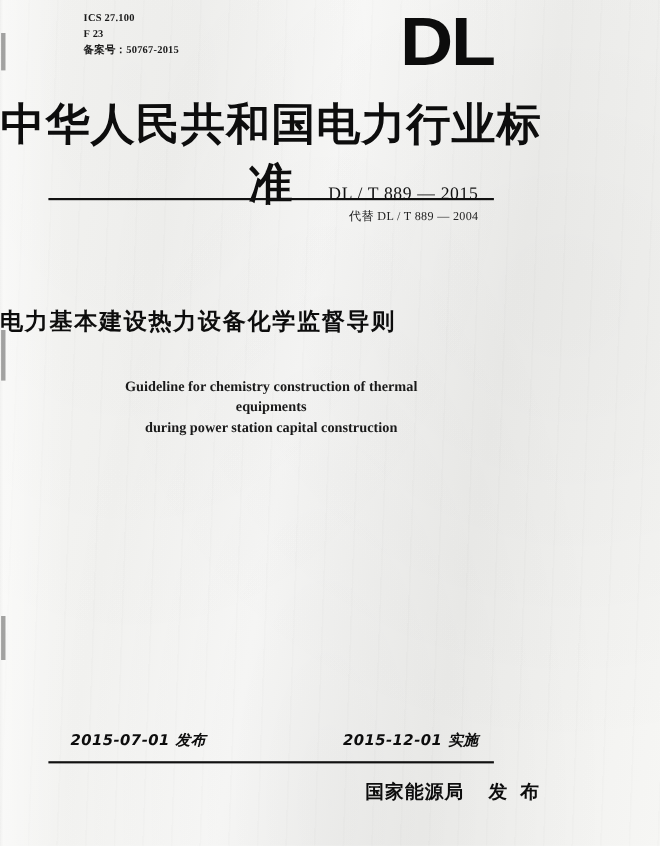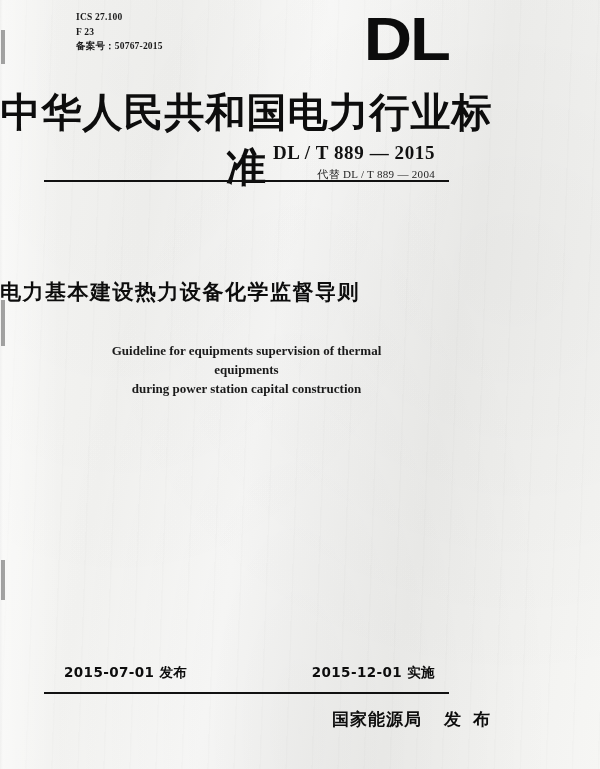--- a/index.html
+++ b/index.html
@@ -99,24 +99,25 @@
   }
 
   .std-no {
     position: absolute;
     right: 58px;
     top: 142px;
     text-align: right;
   }
   .std-no .line1 {
     font-family: "Liberation Serif", serif;
-    font-size: 19px;
-    font-weight: bold;
+    font-size: 16px;
+    font-weight: normal;
     letter-spacing: 0.6px;
     color: #111;
+    margin-top: 26px;
   }
   .std-no .line2 {
     margin-top: 3px;
     font-family: "Liberation Serif", serif;
     font-size: 11px;
     letter-spacing: 0.3px;
     color: #222;
   }
 
   .rule-top {
@@ -162,20 +163,21 @@
     display: flex;
     justify-content: space-between;
     align-items: baseline;
   }
   .dates span {
     font-family: "DejaVu Sans", sans-serif;
     font-size: 13.5px;
     font-weight: bold;
     letter-spacing: 0.4px;
     color: #0d0d0d;
+    font-style: italic;
   }
   .issue-date { padding-left: 20px; }
   .effective-date { padding-right: 14px; }
 
   .rule-bottom {
     position: absolute;
     left: 44px;
     right: 44px;
     top: 692px;
     height: 2px;
@@ -226,21 +228,21 @@
     <div class="std-no">
       <div class="line1">DL / T  889 — 2015</div>
       <div class="line2">代替 DL / T  889 — 2004</div>
     </div>
 
     <div class="rule-top"></div>
 
     <div class="doc-title-cn">电力基本建设热力设备化学监督导则</div>
 
     <div class="doc-title-en">
-      <div>Guideline for equipments supervision of thermal equipments</div>
+      <div>Guideline for chemistry construction of thermal equipments</div>
       <div>during power station capital construction</div>
     </div>
 
     <div class="dates">
       <span class="issue-date">2015-07-01 发布</span>
       <span class="effective-date">2015-12-01 实施</span>
     </div>
 
     <div class="rule-bottom"></div>
 

